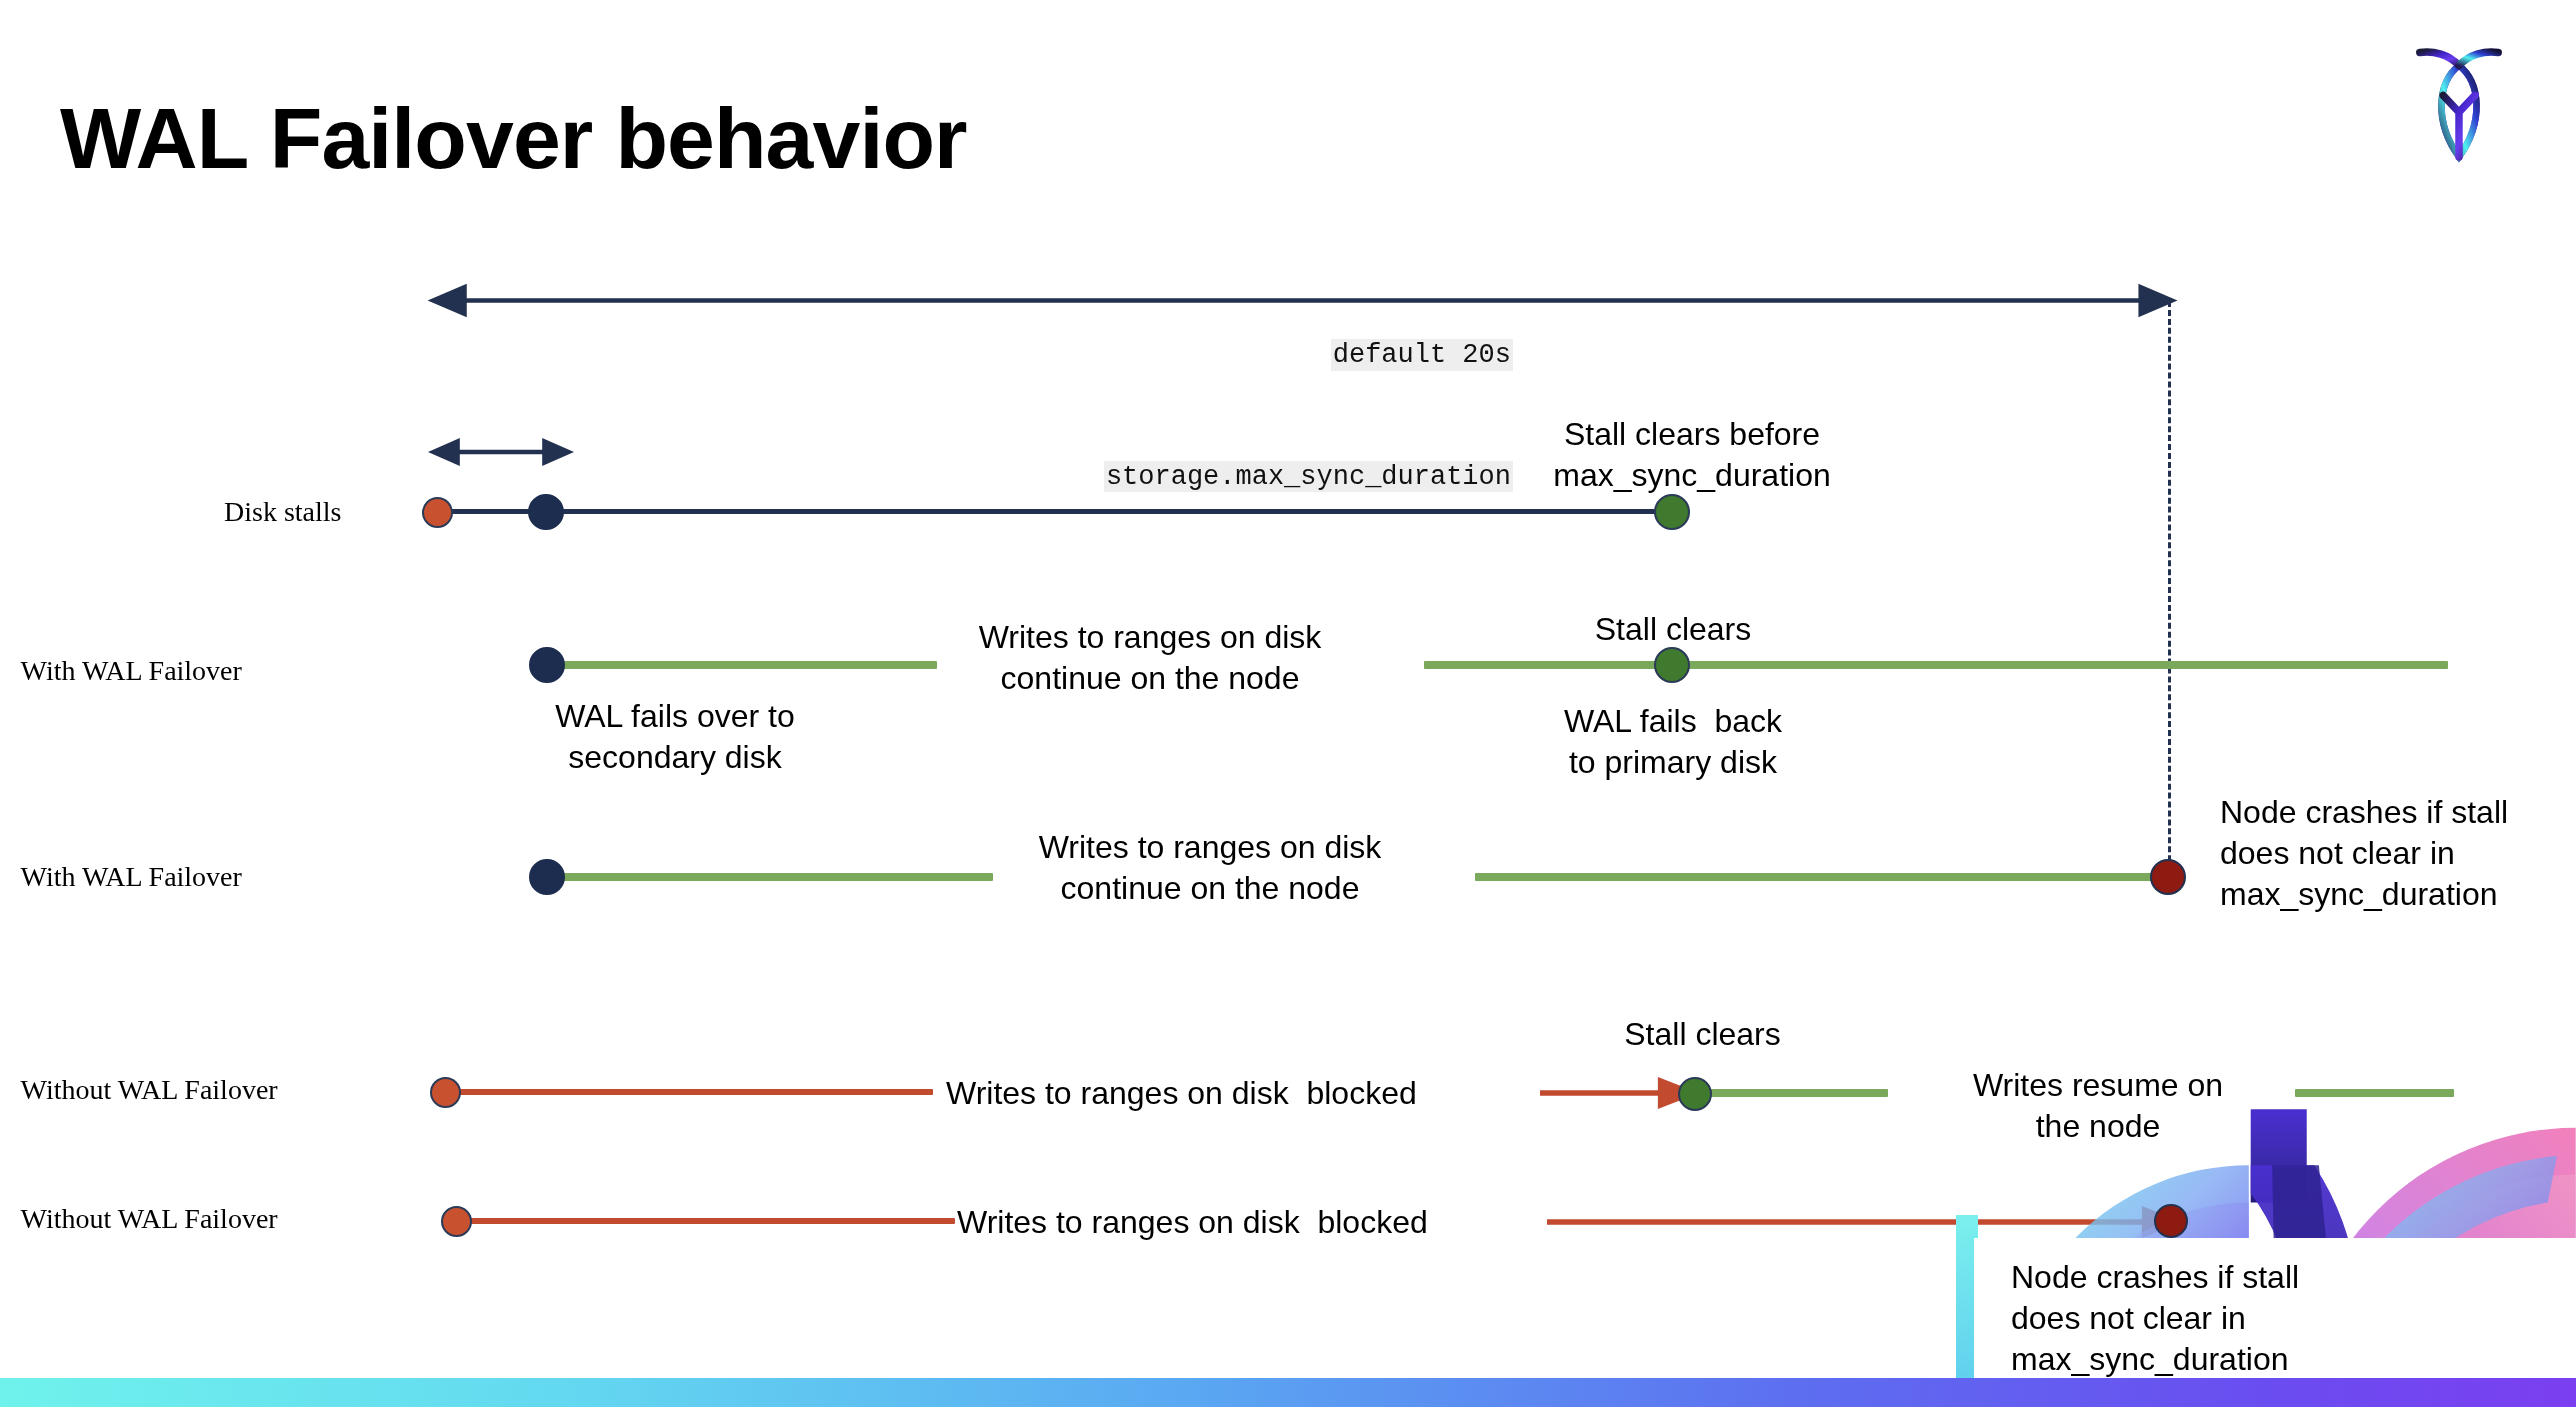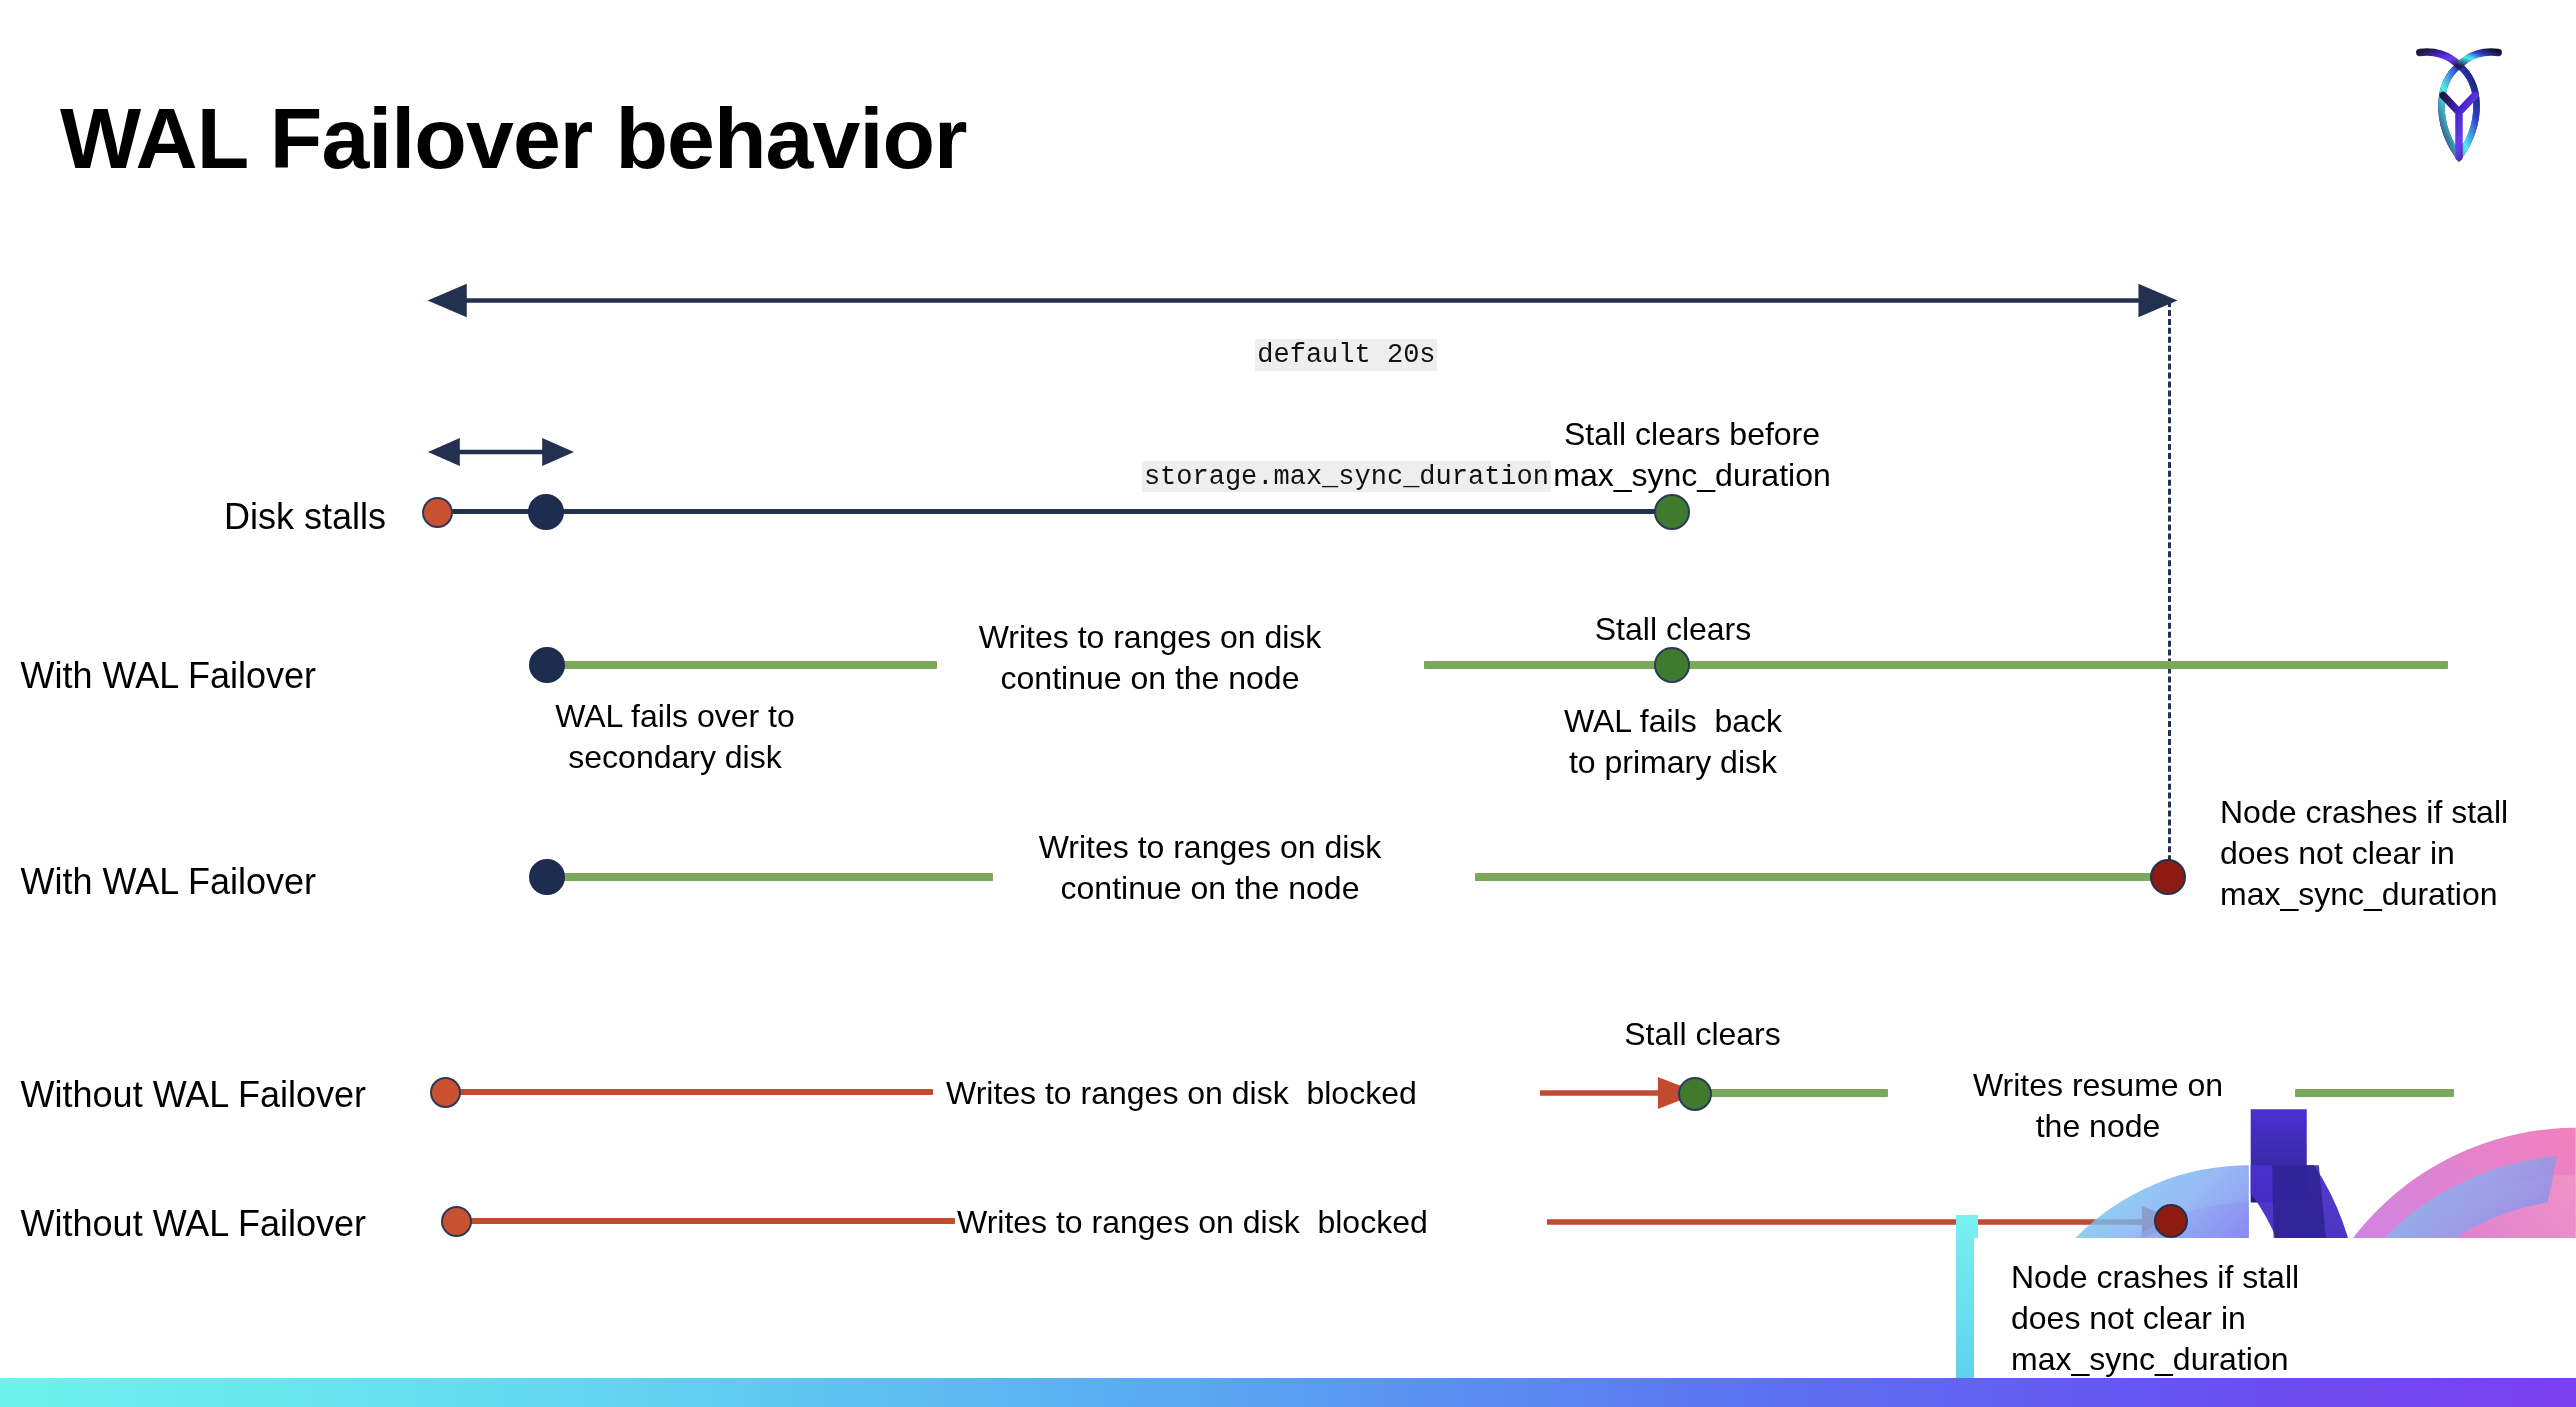--- a/index.html
+++ b/index.html
@@ -42,21 +42,21 @@
 
   
   .lbl{
     position:absolute;color:#000;font-size:32px;line-height:1.28;
     font-family:"Liberation Sans", sans-serif;
     white-space:pre;
   }
   .lbl.center{text-align:center;}
   .lbl.left{text-align:left;}
   .row-label{
-    position:absolute;color:#000;font-size:36px;line-height:1.2;white-space:nowrap;
+    position:absolute;color:#000;font-size:28px;line-height:1.2;white-space:nowrap;font-family:Liberation Serif, serif;
   }
 
   
   .code{
     position:absolute;font-family:"Liberation Mono", monospace;
     font-size:27px;color:#111;line-height:1.5;white-space:pre;
   }
   .code span{background:#eeeeee;padding:0.9px 1.9px;}
 
   
@@ -110,21 +110,21 @@
       <path d="M75 138 L75 90 L58 72 M75 90 L92 72" fill="none" stroke="url(#lg1)" stroke-width="8" stroke-linecap="round"></path>
     </svg>
   </div>
 
   <svg class="arrow" style="left:425px;top:280px;" width="1757" height="41" viewBox="0 0 1880 44">
     <line x1="30" y1="22" x2="1848" y2="22" stroke="#22314f" stroke-width="5"></line>
     <polygon points="0,22 42,4 42,40" fill="#22314f"></polygon>
     <polygon points="1878,22 1836,4 1836,40" fill="#22314f"></polygon>
   </svg>
 
-  <div class="code" style="left:1142px;top:254px;text-align:center;">
+  <div class="code" style="left:1104px;top:254px;text-align:right;">
     <div><span>default 20s</span></div>
     <div><span>storage.max_sync_duration</span></div>
   </div>
 
   <div class="dashed-v" style="left:2168px;top:301px;height:578px;"></div>
 
 
   <svg class="arrow" style="left:428px;top:434px;" width="146" height="36" viewBox="0 0 156 38">
     <line x1="22" y1="19" x2="134" y2="19" stroke="#22314f" stroke-width="5"></line>
     <polygon points="0,19 34,4 34,34" fill="#22314f"></polygon>

